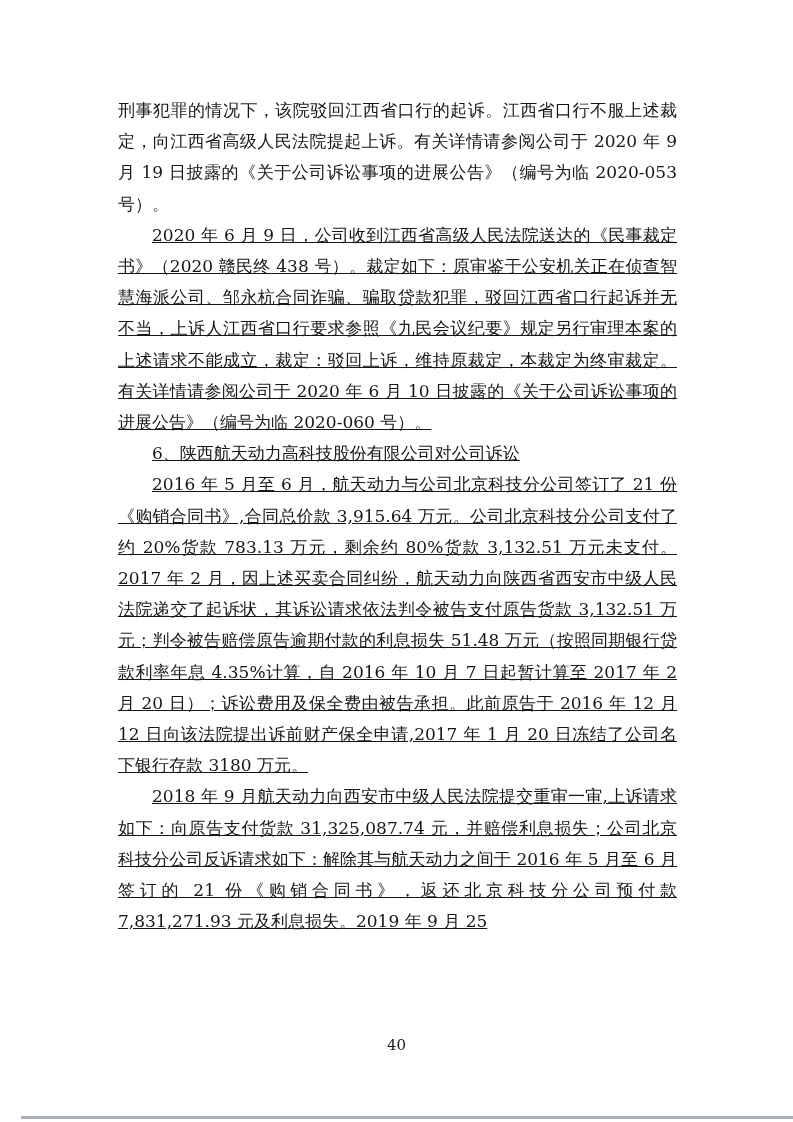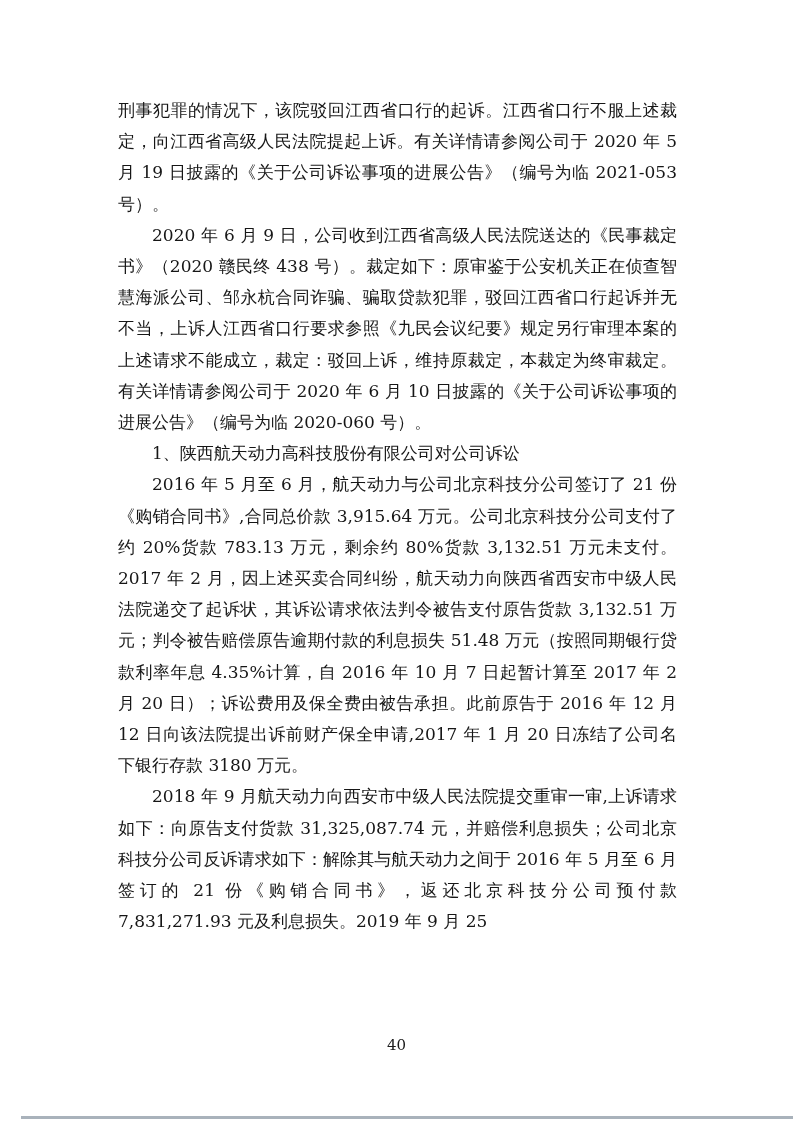--- a/index.html
+++ b/index.html
@@ -12,43 +12,43 @@
     color:#161616;
   }
   .text-block{
     position:absolute;
     left:118px;top:95px;width:559px;
     font-size:17px;
     line-height:31.2px;
     text-align:justify;
   }
   .text-block p{margin:0;padding:0;}
-  .indent{text-indent:2em;}
+  .indent{text-indent:2em;text-decoration:underline;}
   .page-number{
     position:absolute;
     top:1036px;left:0;width:100%;
     text-align:center;
     font-size:15px;
     color:#1a1a1a;
   }
   .bottom-edge{
     position:absolute;
     left:21px;right:0;top:1116px;height:3px;
     background:#a9b2bb;
   }
 </style>
 </head>
 <body>
 
 <div class="page">
 
   <div class="text-block">
-    <p>刑事犯罪的情况下，该院驳回江西省口行的起诉。江西省口行不服上述裁定，向江西省高级人民法院提起上诉。有关详情请参阅公司于 2020 年 5 月 19 日披露的《关于公司诉讼事项的进展公告》（编号为临 2021-053 号）。</p>
+    <p>刑事犯罪的情况下，该院驳回江西省口行的起诉。江西省口行不服上述裁定，向江西省高级人民法院提起上诉。有关详情请参阅公司于 2020 年 9 月 19 日披露的《关于公司诉讼事项的进展公告》（编号为临 2020-053 号）。</p>
     <p class="indent">2020 年 6 月 9 日，公司收到江西省高级人民法院送达的《民事裁定书》（2020 赣民终 438 号）。裁定如下：原审鉴于公安机关正在侦查智慧海派公司、邹永杭合同诈骗、骗取贷款犯罪，驳回江西省口行起诉并无不当，上诉人江西省口行要求参照《九民会议纪要》规定另行审理本案的上述请求不能成立，裁定：驳回上诉，维持原裁定，本裁定为终审裁定。有关详情请参阅公司于 2020 年 6 月 10 日披露的《关于公司诉讼事项的进展公告》（编号为临 2020-060 号）。</p>
-    <p class="indent">1、陕西航天动力高科技股份有限公司对公司诉讼</p>
+    <p class="indent">6、陕西航天动力高科技股份有限公司对公司诉讼</p>
     <p class="indent">2016 年 5 月至 6 月，航天动力与公司北京科技分公司签订了 21 份《购销合同书》,合同总价款 3,915.64 万元。公司北京科技分公司支付了约 20%货款 783.13 万元，剩余约 80%货款 3,132.51 万元未支付。2017 年 2 月，因上述买卖合同纠纷，航天动力向陕西省西安市中级人民法院递交了起诉状，其诉讼请求依法判令被告支付原告货款 3,132.51 万元；判令被告赔偿原告逾期付款的利息损失 51.48 万元（按照同期银行贷款利率年息 4.35%计算，自 2016 年 10 月 7 日起暂计算至 2017 年 2 月 20 日）；诉讼费用及保全费由被告承担。此前原告于 2016 年 12 月 12 日向该法院提出诉前财产保全申请,2017 年 1 月 20 日冻结了公司名下银行存款 3180 万元。</p>
     <p class="indent">2018 年 9 月航天动力向西安市中级人民法院提交重审一审,上诉请求如下：向原告支付货款 31,325,087.74 元，并赔偿利息损失；公司北京科技分公司反诉请求如下：解除其与航天动力之间于 2016 年 5 月至 6 月签订的 21 份《购销合同书》，返还北京科技分公司预付款 7,831,271.93 元及利息损失。2019 年 9 月 25</p>
   </div>
 
   <div class="page-number">40</div>
 
   <div class="bottom-edge"></div>
 
 </div>
 

